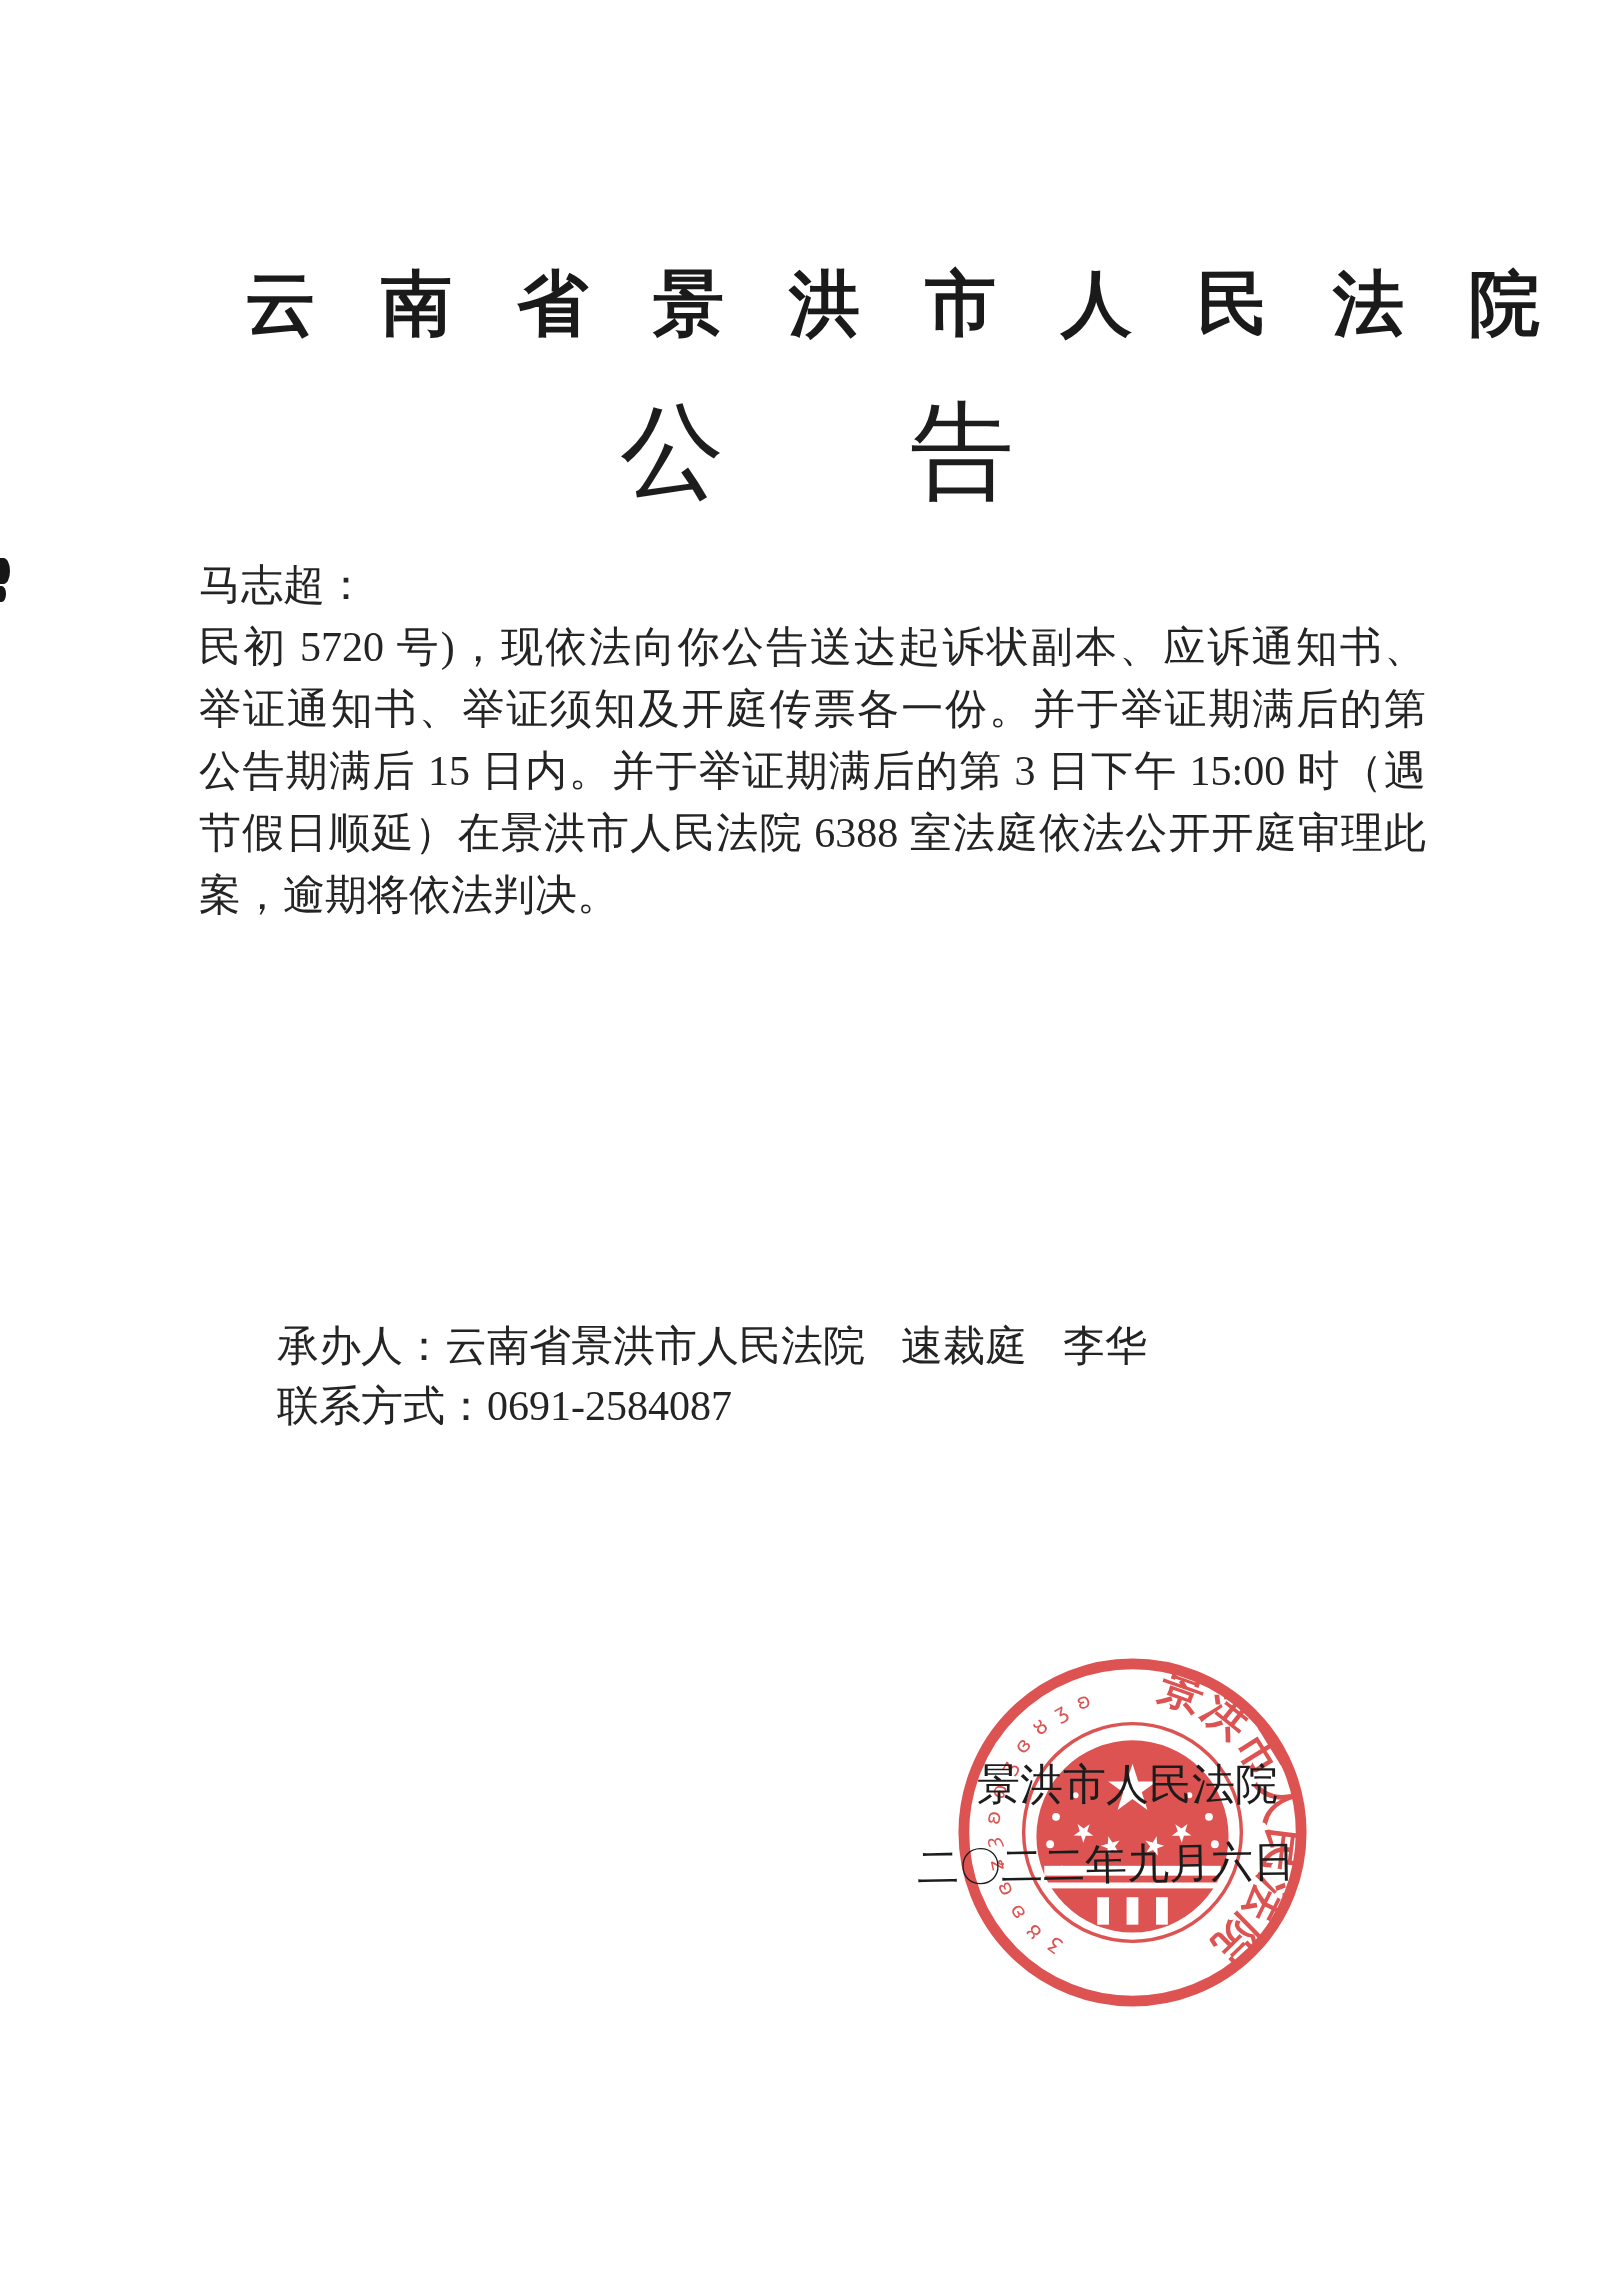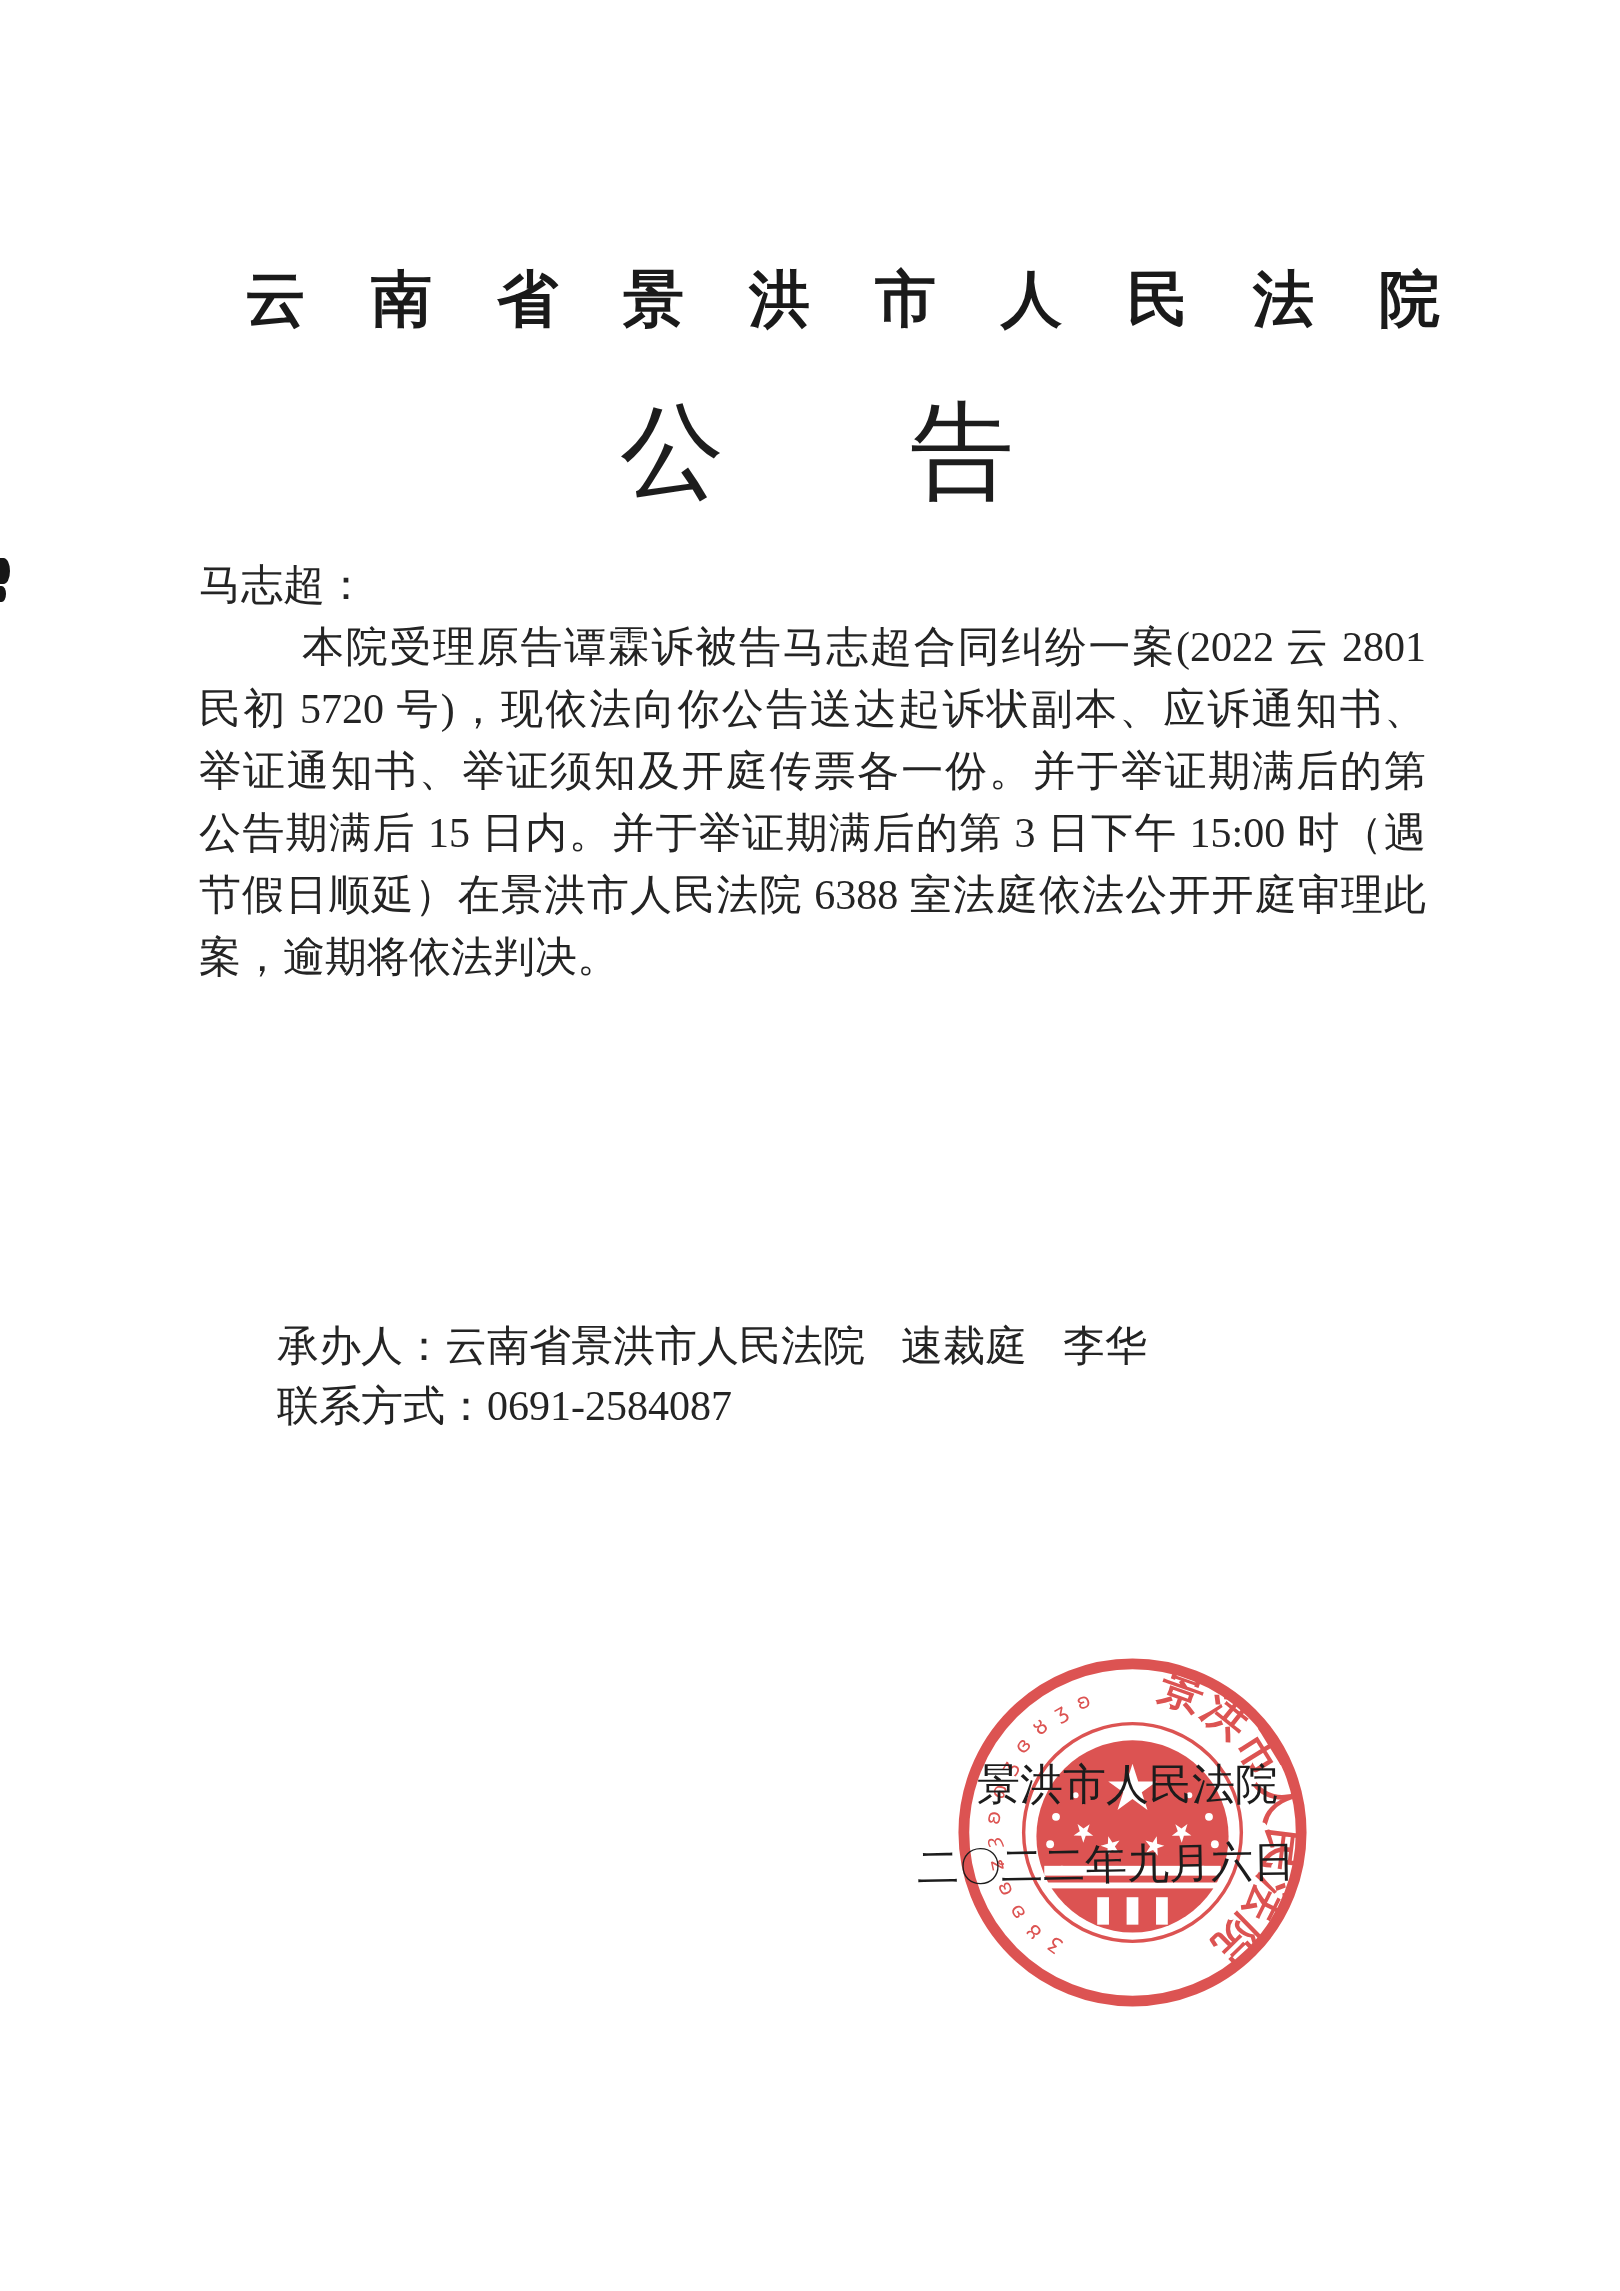--- a/index.html
+++ b/index.html
@@ -7,21 +7,21 @@
     position:relative;
     width:1620px; height:2292px;
     margin:0 auto;
     background:#ffffff;
     overflow:hidden;
     font-family:"Liberation Serif","DejaVu Serif",serif;
     color:#202020;
   }
   .doc-title {
     position:absolute; left:245px; top:269px;
-    font-size:61px; font-weight:bold; line-height:1;
+    font-size:71px; font-weight:bold; line-height:1;
     letter-spacing:65px; white-space:nowrap;
     color:#1a1a1a;
   }
   .doc-heading {
     position:absolute; left:620px; top:400px;
     font-size:104px; line-height:1;
     letter-spacing:186px; white-space:nowrap;
     color:#1d1d1d;
   }
   .body-block {
@@ -66,21 +66,20 @@
 
   <div class="edge-mark-a"></div>
   <div class="edge-mark-b"></div>
 
   <div class="doc-title">云南省景洪市人民法院</div>
 
   <div class="doc-heading">公告</div>
 
   <div class="body-block">
     <div class="plain">马志超：</div>
-    <div class="jline indent">本院受理原告谭霖诉被告马志超合同纠纷一案(2022 云 2801</div>
     <div class="jline">民初 5720 号)，现依法向你公告送达起诉状副本、应诉通知书、</div>
     <div class="jline">举证通知书、举证须知及开庭传票各一份。并于举证期满后的第</div>
     <div class="jline">公告期满后 15 日内。并于举证期满后的第 3 日下午 15:00 时（遇</div>
     <div class="jline">节假日顺延）在景洪市人民法院 6388 室法庭依法公开开庭审理此</div>
     <div class="plain">案，逾期将依法判决。</div>
   </div>
 
   <div class="contact-block">
     <div>承办人：云南省景洪市人民法院 速裁庭 李华</div>
     <div>联系方式：0691-2584087</div>

